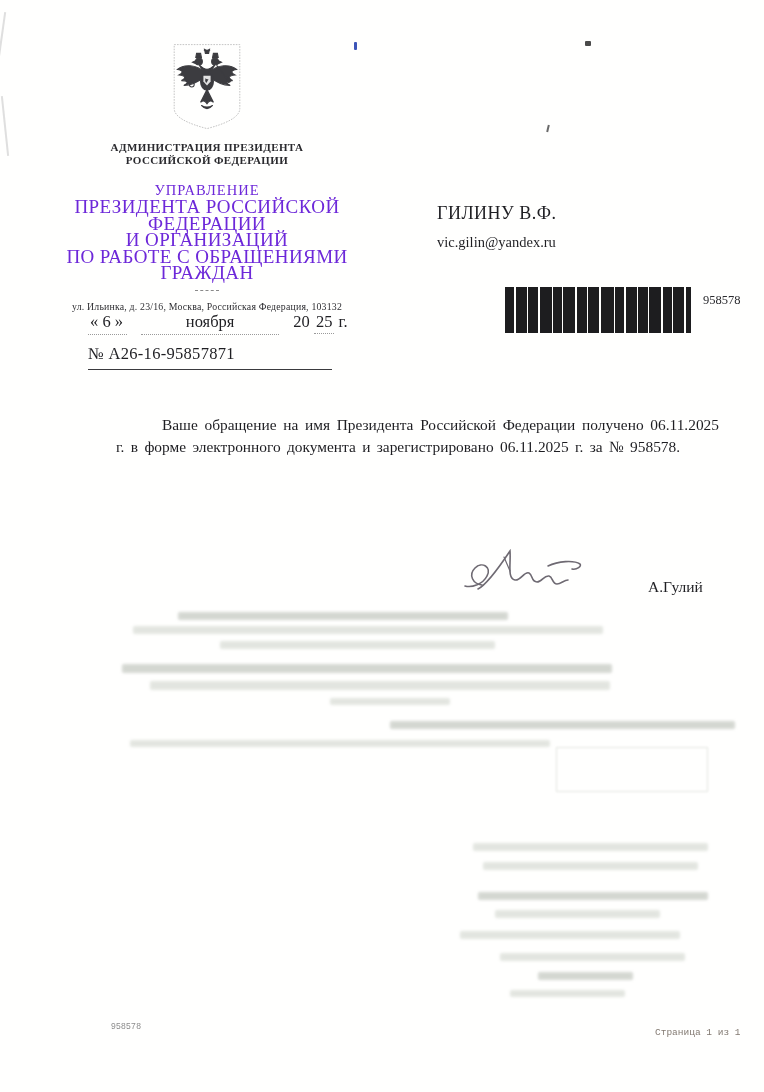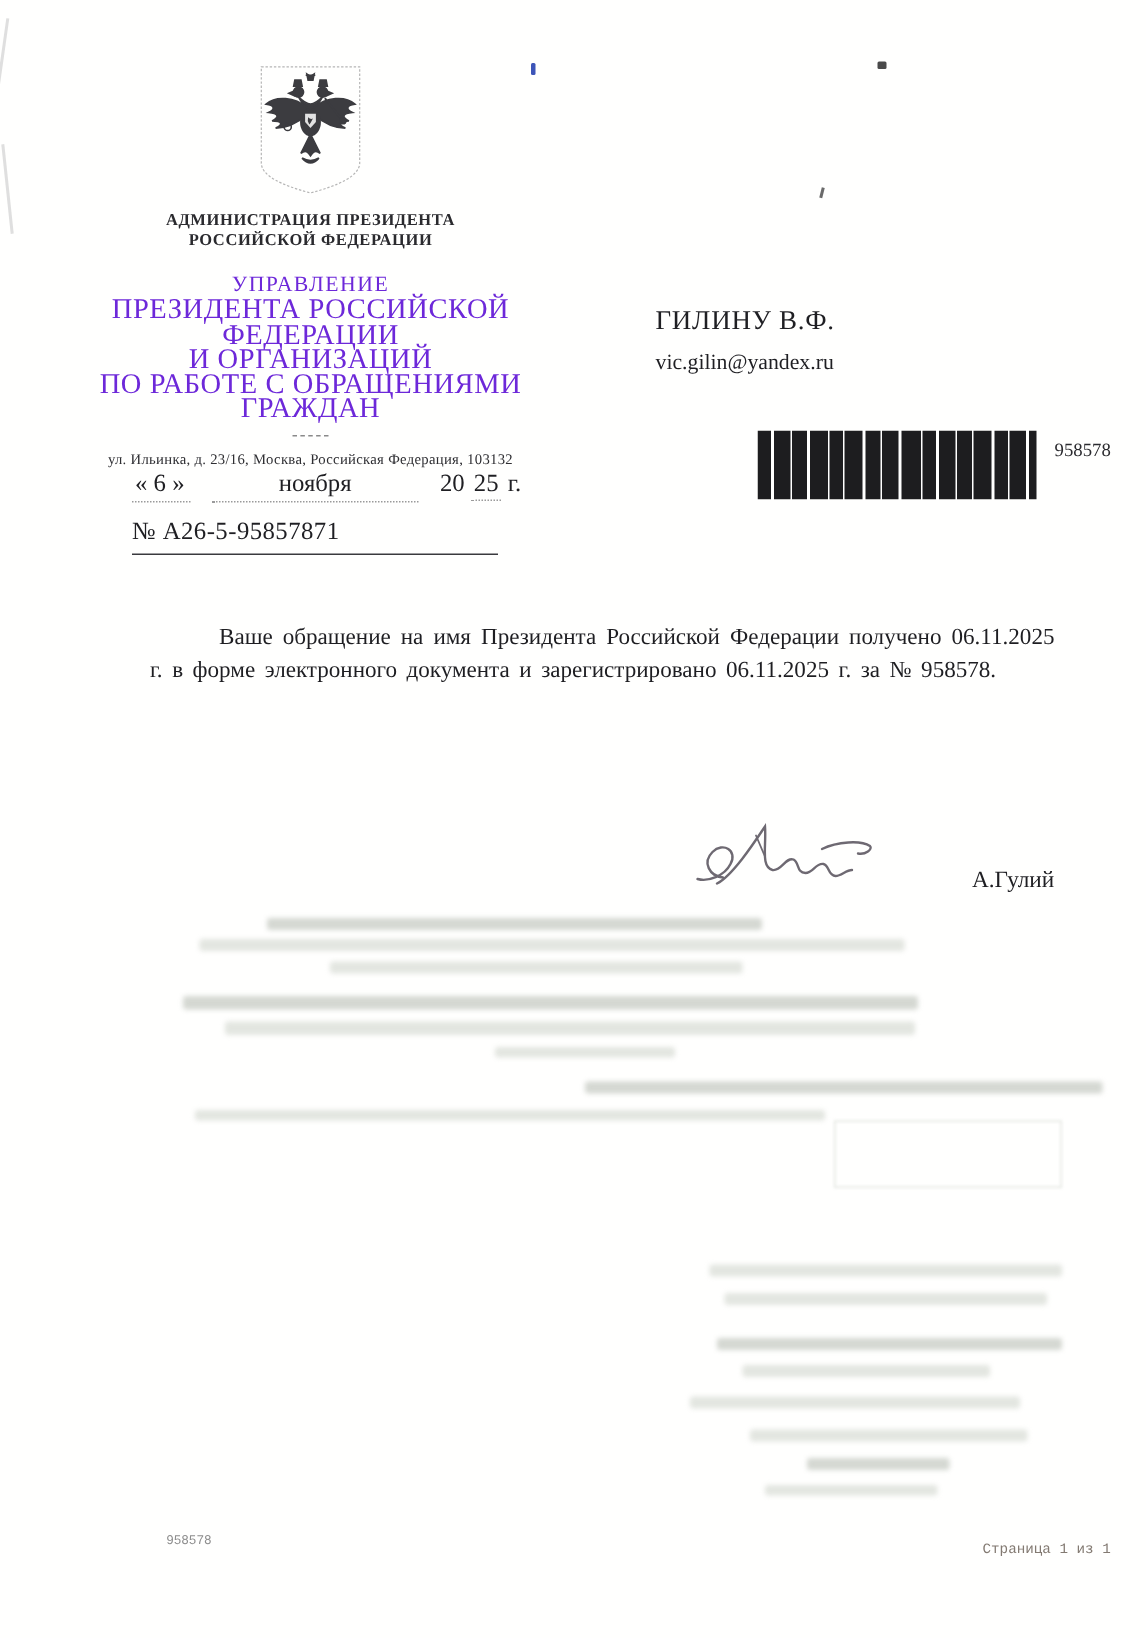--- a/index.html
+++ b/index.html
@@ -31,21 +31,21 @@
   .barcode-number { position:absolute; left:703px; top:293px; font-size:12.5px; color:#2b2b2f; }
   
   .date-row { position:absolute; left:78px; top:312px; font-size:16.5px; white-space:nowrap;margin-left:10px; }
   .u-dot { border-bottom:1px dotted #9a9a9a; display:inline-block; }
   .day-q { padding:0 4px 2px 2px; }
   .month-span { width:138px; text-align:center; padding-bottom:2px; margin:0 10px; }
   .year-u { padding:0 2px 2px 2px; border-bottom:1px dotted #9a9a9a; }
   .reg-row { position:absolute; left:88px; top:344px; width:244px; font-size:16.5px;
     border-bottom:1.6px solid #3a3a3e; padding-bottom:5px; letter-spacing:.3px; }
   
-  .body-text { position:absolute; left:100px; top:414px; width:603px; }
+  .body-text { position:absolute; left:116px; top:414px; width:603px; }
   .body-text p {
     font-size:15.4px; line-height:21.6px; text-align:justify;
     text-indent:46px; word-spacing:2.5px; color:#1e1e22;
   }
   
   .sig-title { position:absolute; left:113px; top:578px; font-size:15.5px; }
   .sig-name  { position:absolute; left:648px; top:578px; font-size:15.5px; }
   .sig-script { position:absolute; left:452px; top:545px; }
   
   .footer-left { position:absolute; left:111px; top:1021px; font-size:8.5px;
@@ -145,21 +145,21 @@
   <div class="barcode-number">958578</div>
 
   <div class="date-row">
     <span class="u-dot day-q">« 6 »</span>
     <span class="u-dot month-span">ноября</span>
     <span>20</span>
     <span class="year-u">25</span>
     <span>г.</span>
   </div>
 
-  <div class="reg-row">№ А26-5-95857871</div>
+  <div class="reg-row">№ А26-16-95857871</div>
 
   <div class="body-text">
     <p>Ваше обращение на имя Президента Российской Федерации получено 06.11.2025 г. в форме электронного документа и зарегистрировано 06.11.2025 г. за № 958578.</p>
   </div>
 
   <div class="sig-script">
     <svg width="134" height="62" viewBox="0 0 134 62" fill="none" aria-hidden="true">
       <g stroke="#55505a" stroke-width="1.6" stroke-linecap="round" fill="none" opacity=".85">
         <path d="M30,40 c-9,-1 -14,-10 -7,-17 c7,-7 17,-1 12,8 c-4,8 -15,12 -22,10"></path>
         <path d="M26,44 c10,-5 24,-26 32,-38 c1,13 -3,27 5,29 c6,1 9,-9 14,-7 c4,2 2,9 8,9 c5,0 7,-7 12,-6 c4,1 3,8 8,8 c4,0 7,-4 11,-4"></path>

